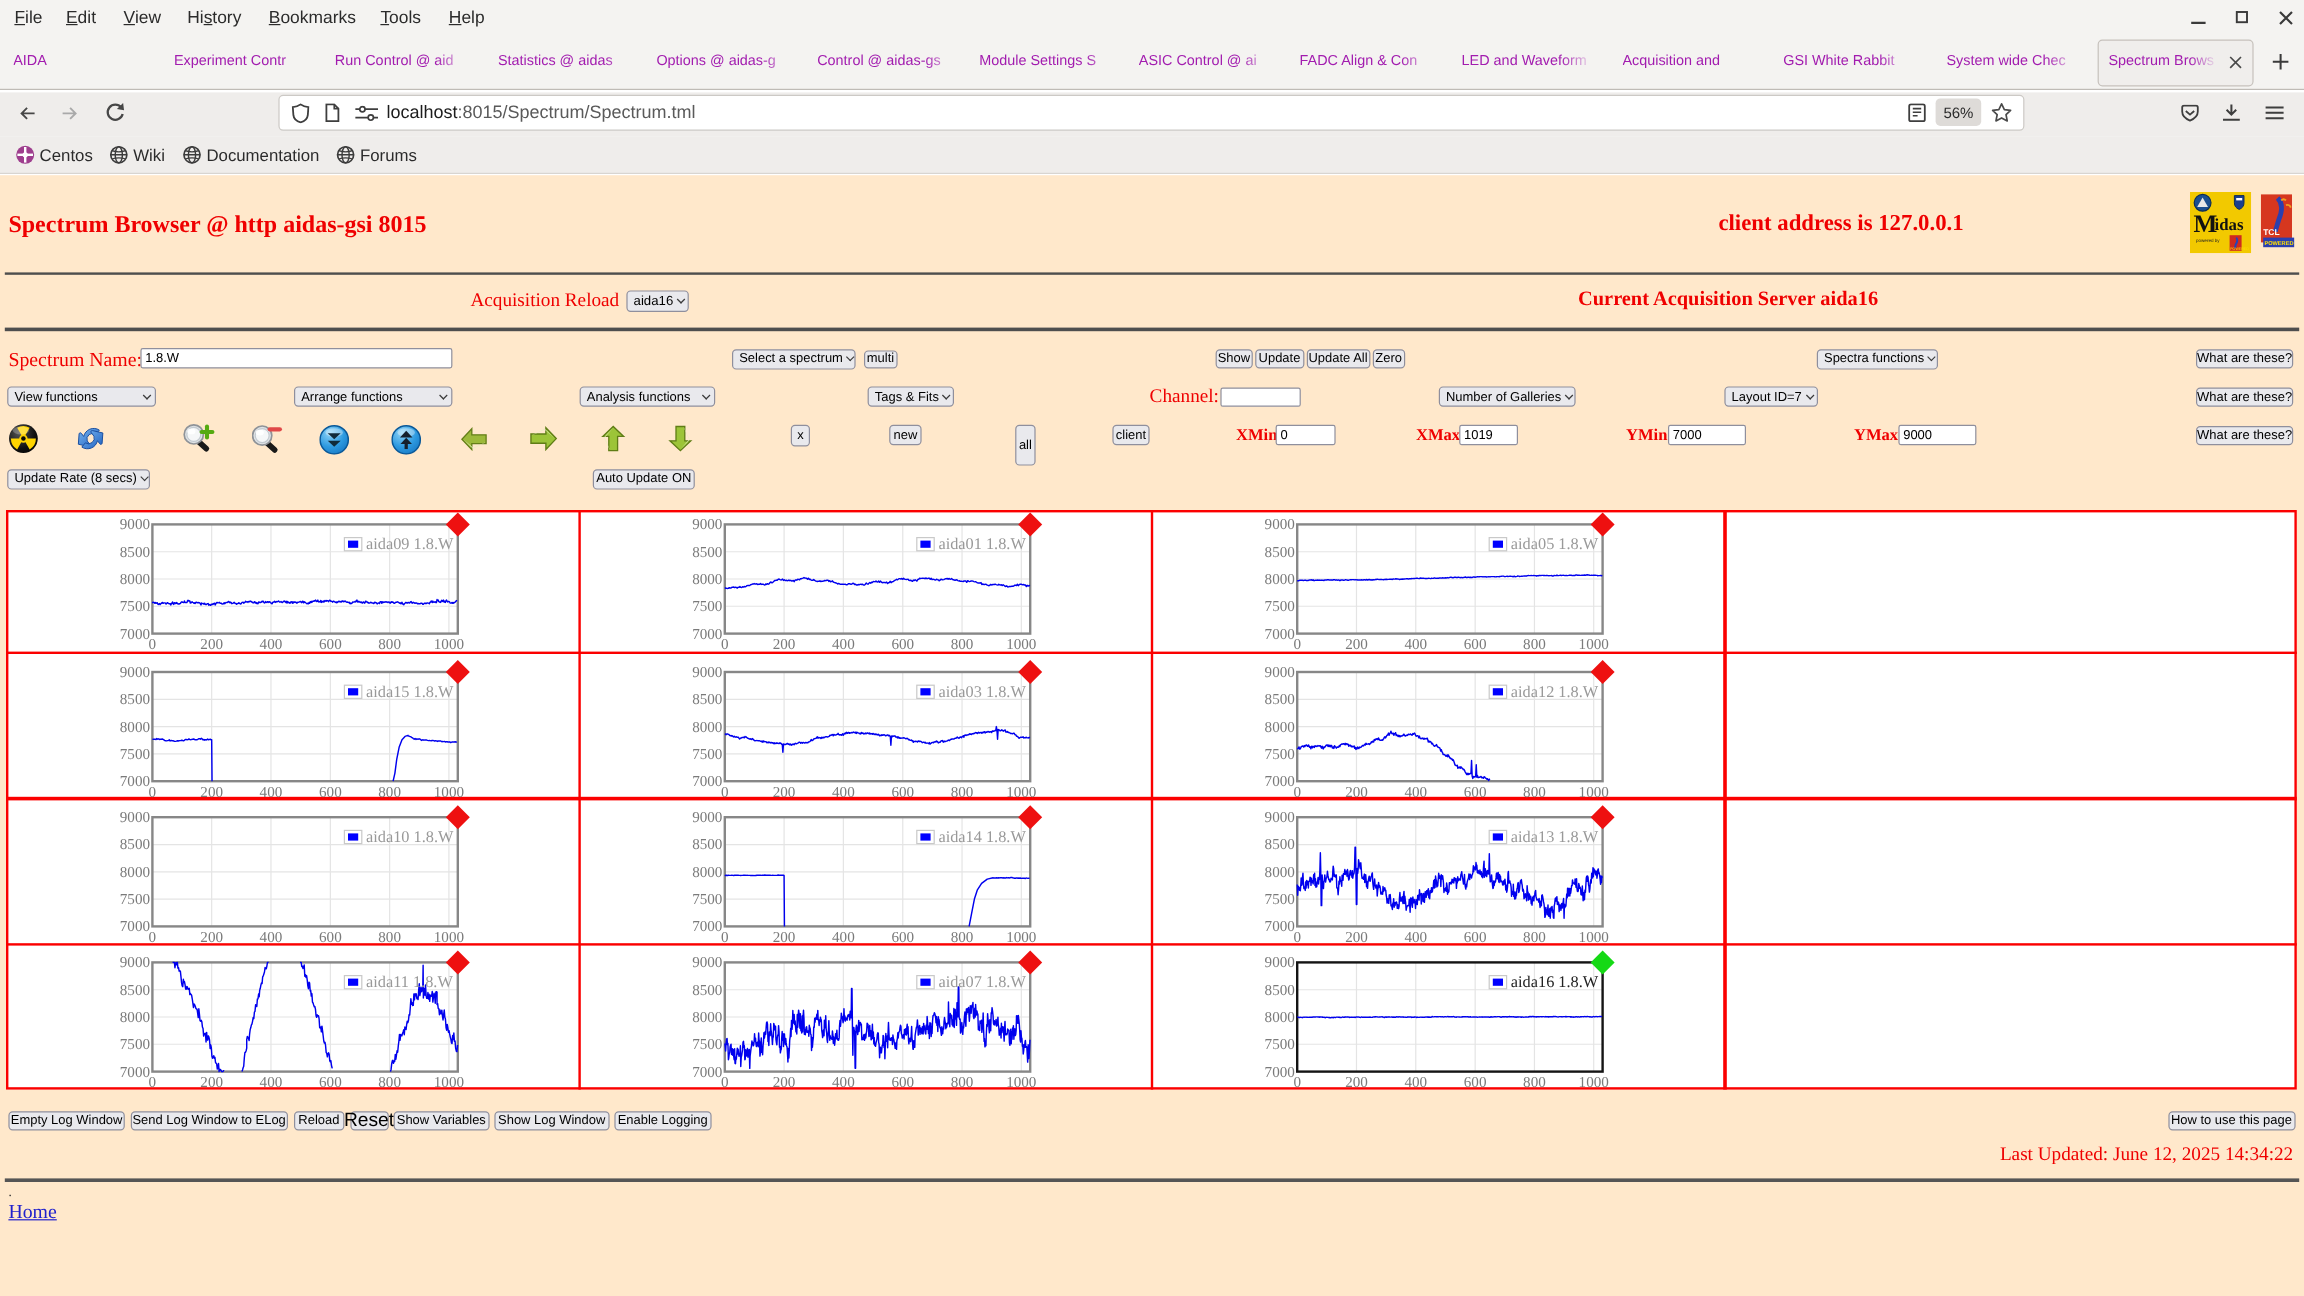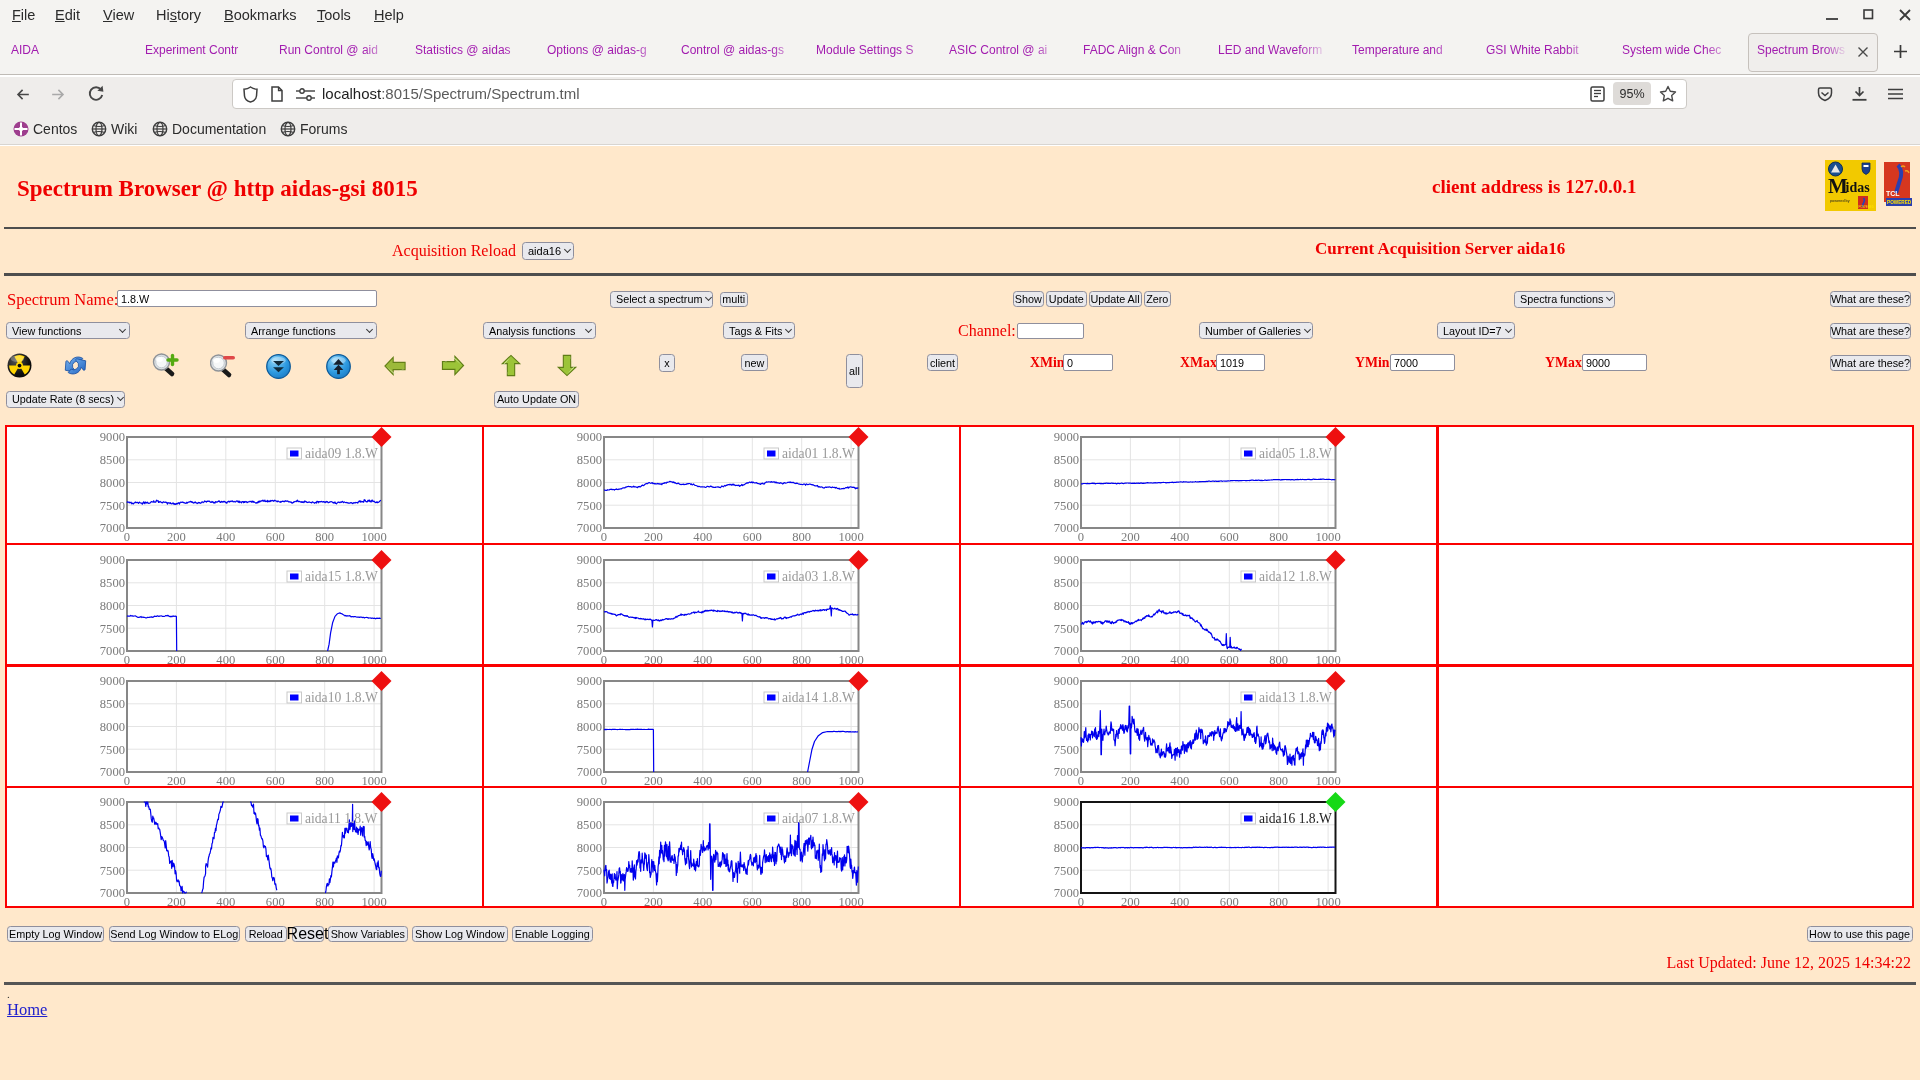--- a/index.html
+++ b/index.html
@@ -38,21 +38,21 @@
     <div class="tablabel" style="left:11px;width:40px">AIDA</div>
     <div class="tablabel" style="left:145px;width:123px">Experiment Contr</div>
     <div class="tablabel" style="left:279px;width:117px">Run Control @ aid</div>
     <div class="tablabel" style="left:415px;width:123px">Statistics @ aidas</div>
     <div class="tablabel" style="left:547px;width:121px">Options @ aidas-g</div>
     <div class="tablabel" style="left:681px;width:124px">Control @ aidas-gs</div>
     <div class="tablabel" style="left:816px;width:122px">Module Settings S</div>
     <div class="tablabel" style="left:949px;width:117px">ASIC Control @ ai</div>
     <div class="tablabel" style="left:1083px;width:117px">FADC Align &amp; Con</div>
     <div class="tablabel" style="left:1218px;width:114px">LED and Waveform</div>
-    <div class="tablabel" style="left:1352px;width:112px">Temperature and</div>
+    <div class="tablabel" style="left:1352px;width:112px">Acquisition and</div>
     <div class="tablabel" style="left:1486px;width:111px">GSI White Rabbit</div>
     <div class="tablabel" style="left:1622px;width:115px">System wide Chec</div>
     <div class="abs" style="left:1748px;top:3px;width:130px;height:39px;background:#f0eeec;border:1px solid #c6c1bc;border-radius:4px"></div>
     <div class="tablabel" style="left:1757px;top:13px;width:94px">Spectrum Brows</div>
     <svg class="abs" style="left:1856px;top:14.5px" width="14" height="14" viewBox="0 0 14 14">
       <path d="M2.5 2.5 L11.5 11.5 M11.5 2.5 L2.5 11.5" stroke="#4a4a4a" stroke-width="1.4"></path>
     </svg>
     <svg class="abs" style="left:1893px;top:14px" width="15" height="15" viewBox="0 0 15 15">
       <path d="M7.5 1 L7.5 14 M1 7.5 L14 7.5" stroke="#3a3a3a" stroke-width="1.7"></path>
     </svg>
@@ -84,21 +84,21 @@
       <line x1="0" y1="10" x2="10.8" y2="10" stroke="#3e3e3e" stroke-width="1.4"></line>
       <line x1="15.2" y1="10" x2="19" y2="10" stroke="#3e3e3e" stroke-width="1.4"></line>
     </svg>
     <div class="abs" style="left:322px;top:8px;font-size:15px;color:#1d1d1d">localhost<span style="color:#5a5a5a">:8015/Spectrum/Spectrum.tml</span></div>
     <svg class="abs" style="left:1590px;top:9px" width="15" height="16" viewBox="0 0 15 16">
       <rect x="1" y="1" width="13" height="14" rx="1.5" fill="none" stroke="#3e3e3e" stroke-width="1.5"></rect>
       <line x1="4" y1="4.5" x2="11" y2="4.5" stroke="#3e3e3e" stroke-width="1.3"></line>
       <line x1="4" y1="7.5" x2="11" y2="7.5" stroke="#3e3e3e" stroke-width="1.3"></line>
       <line x1="4" y1="10.5" x2="8" y2="10.5" stroke="#3e3e3e" stroke-width="1.3"></line>
     </svg>
-    <div class="abs" style="left:1613px;top:5.5px;width:38px;height:23px;background:#dedbd8;border-radius:4px;display:flex;align-items:center;justify-content:center;font-size:12.5px;color:#2b2b2b">95%</div>
+    <div class="abs" style="left:1613px;top:5.5px;width:38px;height:23px;background:#dedbd8;border-radius:4px;display:flex;align-items:center;justify-content:center;font-size:12.5px;color:#2b2b2b">56%</div>
     <svg class="abs" style="left:1659px;top:8px" width="18" height="18" viewBox="0 0 18 18">
       <path d="M9 1.5 L11.3 6.3 L16.5 7 L12.7 10.6 L13.7 15.8 L9 13.3 L4.3 15.8 L5.3 10.6 L1.5 7 L6.7 6.3 Z" fill="none" stroke="#4a4a4a" stroke-width="1.4" stroke-linejoin="round"></path>
     </svg>
     <svg class="abs" style="left:1817px;top:10px" width="16" height="15" viewBox="0 0 16 15">
       <path d="M1.5 2.5 Q1.5 1 3 1 L13 1 Q14.5 1 14.5 2.5 L14.5 6 Q14.5 11 8 13.5 Q1.5 11 1.5 6 Z" fill="none" stroke="#3e3e3e" stroke-width="1.5"></path>
       <path d="M4.5 5.5 L8 8.5 L11.5 5.5" fill="none" stroke="#3e3e3e" stroke-width="1.5"></path>
     </svg>
     <svg class="abs" style="left:1851px;top:9px" width="17" height="16" viewBox="0 0 17 16">
       <path d="M8.5 1 L8.5 9 M4.5 5.5 L8.5 9.5 L12.5 5.5" fill="none" stroke="#3e3e3e" stroke-width="1.7"></path>
       <path d="M1.5 13.8 L15.5 13.8" stroke="#3e3e3e" stroke-width="1.8"></path>
@@ -135,21 +135,21 @@
     <div class="abs" style="left:172px;top:7px;font-size:14px;color:#2b2b2b">Documentation</div>
     <svg class="abs" style="left:280px;top:7px" width="16" height="16" viewBox="0 0 16 16">
       <circle cx="8" cy="8" r="6.7" fill="none" stroke="#3c3c3c" stroke-width="1.4"></circle>
       <ellipse cx="8" cy="8" rx="3" ry="6.7" fill="none" stroke="#3c3c3c" stroke-width="1.2"></ellipse>
       <line x1="1.3" y1="8" x2="14.7" y2="8" stroke="#3c3c3c" stroke-width="1.2"></line>
       <path d="M2.2 4.5 Q8 6.5 13.8 4.5 M2.2 11.5 Q8 9.5 13.8 11.5" fill="none" stroke="#3c3c3c" stroke-width="1.1"></path>
     </svg>
     <div class="abs" style="left:300px;top:7px;font-size:14px;color:#2b2b2b">Forums</div>
   </div>
 <div id="page">
-    <div class="red" style="left:7px;top:29.5px;font-size:23px;font-weight:bold;margin-left:10px;">Spectrum Browser @ http aidas-gsi 8015</div>
+    <div class="red" style="left:7px;top:29.5px;font-size:20px;font-weight:bold;">Spectrum Browser @ http aidas-gsi 8015</div>
     <div class="red" style="left:1432px;top:29.5px;font-size:19px;font-weight:bold;">client address is 127.0.0.1</div>
     <svg class="abs" style="left:1825px;top:14px" width="51" height="51" viewBox="0 0 51 51">
 <rect width="51" height="51" fill="#f2c900"></rect>
 <circle cx="10.5" cy="9" r="7" fill="#1b4f8f" stroke="#0d2d55" stroke-width="1"></circle>
 <path d="M10.5 4.5 L15 12.5 L6 12.5 Z" fill="#e8e8e8"></path>
 <path d="M37 3 L45 3 L45 9 Q45 13 41 14.5 Q37 13 37 9 Z" fill="#1b3f8f" stroke="#0d2d55" stroke-width="0.8"></path>
 <rect x="38.5" y="5" width="5" height="2" fill="#fff"></rect>
 <text x="3" y="33" font-family="Liberation Serif,serif" font-weight="bold" font-size="21" fill="#111">M</text>
 <text x="20.5" y="32" font-family="Liberation Serif,serif" font-weight="bold" font-size="14" fill="#111">idas</text>
 <text x="5" y="41.5" font-family="Liberation Sans" font-size="3.8" fill="#222">powered by</text>

